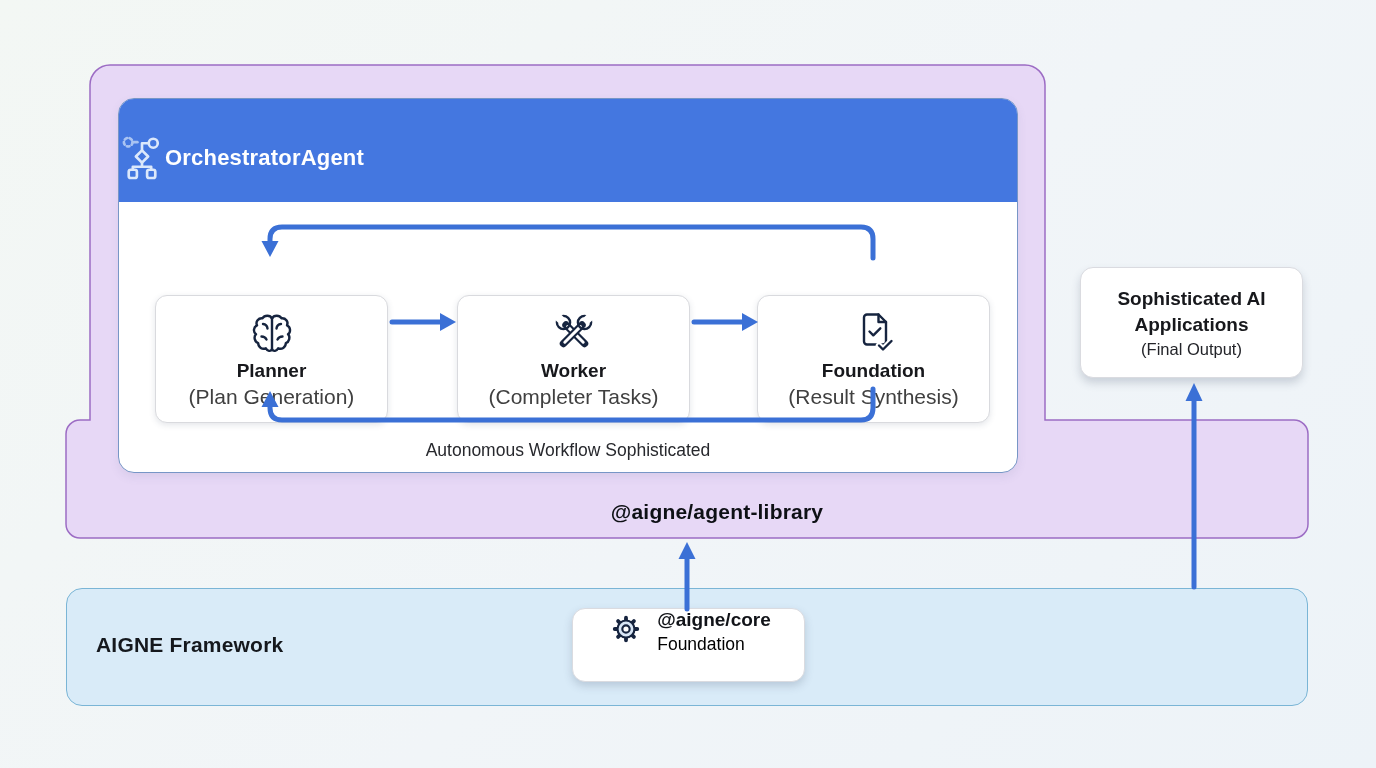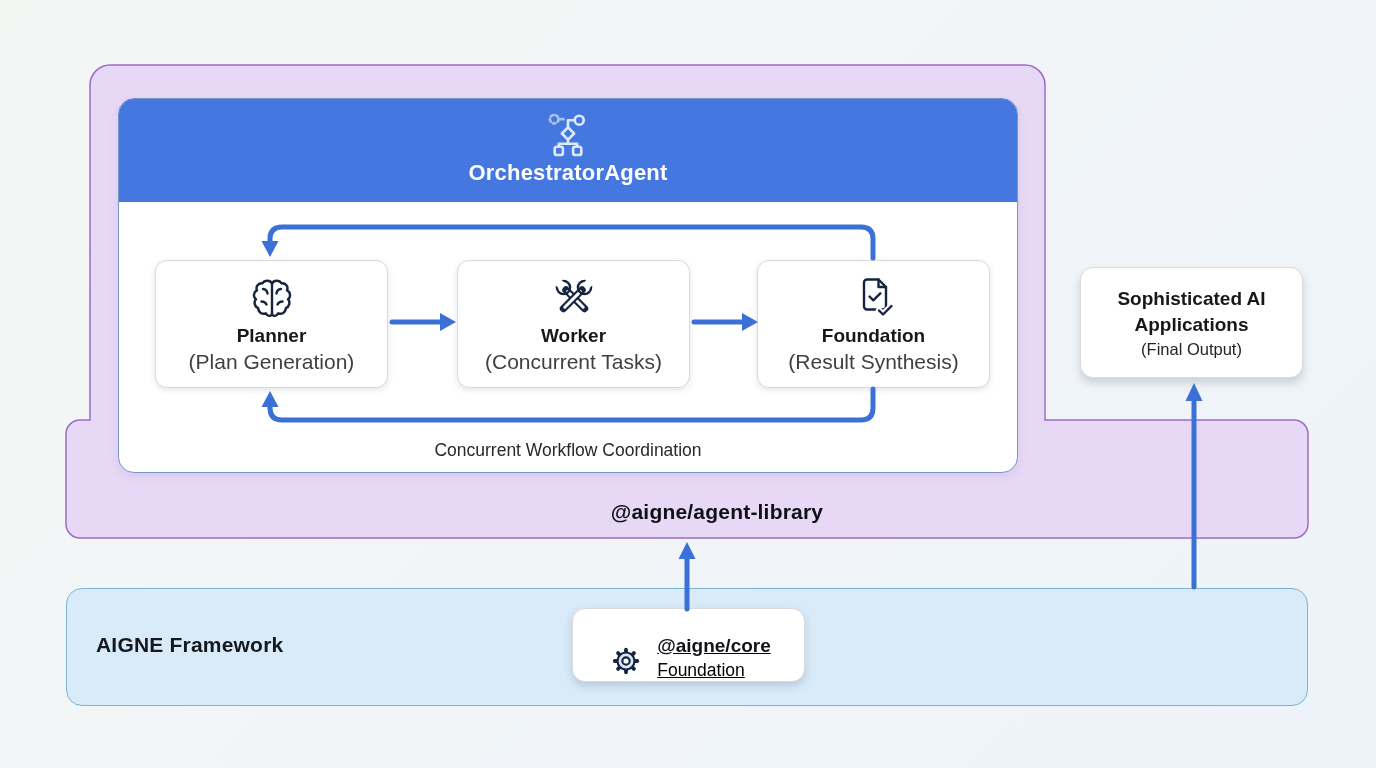--- a/index.html
+++ b/index.html
@@ -28,33 +28,33 @@
 
   
   .card{
     left:118px;top:98px;width:900px;height:375px;z-index:2;
     background:#ffffff;border:1.5px solid #7796c6;border-radius:16px;
     box-sizing:border-box;overflow:hidden;
     box-shadow:0 4px 10px rgba(90,100,140,.10);
   }
   .card-header{
     position:absolute;left:0;top:0;right:0;height:103px;
-    background:#4477e0;display:flex;flex-direction:column;
+    background:#4477e0;display:flex;flex-direction:row;
     align-items:center;justify-content:flex-start;padding-top:11px;
     box-sizing:border-box;
   }
   .card-title{
     margin-top:3px;font-size:22px;font-weight:700;color:#ffffff;letter-spacing:.2px;
   }
 
   
   .node{
     z-index:3;background:#ffffff;border:1px solid #d9dade;border-radius:12px;
     box-sizing:border-box;display:flex;flex-direction:column;align-items:center;
-    justify-content:center;box-shadow:0 2px 6px rgba(60,70,100,.14);
+    justify-content:center;box-shadow:0 2px 6px rgba(60,70,100,.14);margin-top:35px;
   }
   .node-name{font-size:19px;font-weight:700;color:#17181c;margin-top:5px;}
   .node-sub{font-size:21px;color:#404040;margin-top:3px;text-align:center;}
 
   .loop-label{
     left:118px;top:440px;width:900px;text-align:center;z-index:3;
     font-size:17.5px;color:#27282d;
   }
   .library-label{
     left:66px;top:500px;width:1242px;text-align:center;z-index:2;
@@ -69,22 +69,22 @@
     justify-content:center;box-shadow:0 5px 9px rgba(70,80,110,.22);
     text-align:center;
   }
   .output-title{font-size:19px;font-weight:700;color:#17181c;line-height:1.35;max-width:185px;}
   .output-sub{font-size:16.5px;color:#232429;margin-top:2px;}
 
   
   .core-box{
     left:572px;top:608px;width:233px;height:74px;z-index:3;
     background:#ffffff;border:1px solid #dadbe0;border-radius:13px;
-    box-sizing:border-box;display:flex;align-items:flex-end;justify-content:center;
-    gap:11px;box-shadow:0 4px 8px rgba(70,80,110,.22);text-decoration:underline;
+    box-sizing:border-box;display:flex;align-items:flex-start;justify-content:center;
+    gap:11px;box-shadow:0 4px 8px rgba(70,80,110,.22);
   }
   .core-text{display:flex;flex-direction:column;align-items:flex-start;line-height:1.2;}
   .core-name{font-size:19px;font-weight:700;color:#111318;}
   .core-sub{font-size:17.5px;color:#000000;margin-top:2px;}
 
   
   #arrow-layer{position:absolute;inset:0;z-index:4;pointer-events:none;}
   .arrow{stroke:#3b70d6;stroke-width:5;fill:none;stroke-linecap:round;stroke-linejoin:round;}
   .arrow-head{fill:#3b70d6;stroke:none;}
 
@@ -146,38 +146,38 @@
       </g>
 
       <g>
         <path d="M32 16 L13.5 34.5" stroke="#16243f" stroke-width="7.4" stroke-linecap="round"></path>
         <path d="M30.4 17.6 L14.8 33.2" stroke="#ffffff" stroke-width="3" stroke-linecap="round"></path>
         <circle cx="34.5" cy="13.5" r="6.6" fill="none" stroke="#16243f" stroke-width="2.4"></circle>
         <rect x="35.8" y="4.2" width="8" height="8" fill="#ffffff" transform="rotate(45 39.8 8.2)"></rect>
       </g>
     </svg>
     <div class="node-name">Worker</div>
-    <div class="node-sub">(Concurrent Tasks)</div>
+    <div class="node-sub">(Completer Tasks)</div>
   </div>
 
   <div class="abs node" style="left:757px;top:260px;width:233px;height:128px;">
     <svg width="48" height="46" viewBox="0 0 48 46">
       <g class="icon-navy">
         <path d="M17 5.5 h11.5 L36 13 v19.5 a3 3 0 0 1 -3 3 H17 a3 3 0 0 1 -3 -3 V8.5 a3 3 0 0 1 3 -3 Z"></path>
         <path d="M28.5 5.5 V 13 H 36"></path>
         <path d="M19.5 22.5 l3.8 3.8 l7 -7"></path>
       </g>
       <path d="M29 36.5 l4 4 l8.5 -8.5" stroke="#ffffff" stroke-width="6.5" fill="none" stroke-linecap="round" stroke-linejoin="round"></path>
       <path d="M29 36.5 l4 4 l8.5 -8.5" stroke="#16243f" stroke-width="2.4" fill="none" stroke-linecap="round" stroke-linejoin="round"></path>
     </svg>
     <div class="node-name">Foundation</div>
     <div class="node-sub">(Result Synthesis)</div>
   </div>
 
-  <div class="abs loop-label">Concurrent Workflow Coordination</div>
+  <div class="abs loop-label">Autonomous Workflow Sophisticated</div>
   <div class="abs library-label">@aigne/agent-library</div>
 
   <div class="abs output-box">
     <div class="output-title">Sophisticated AI Applications</div>
     <div class="output-sub">(Final Output)</div>
   </div>
 
   <div class="abs core-box">
     <svg width="40" height="40" viewBox="0 0 48 48">
       <g stroke="#16243f" stroke-width="4.6" stroke-linecap="round">

